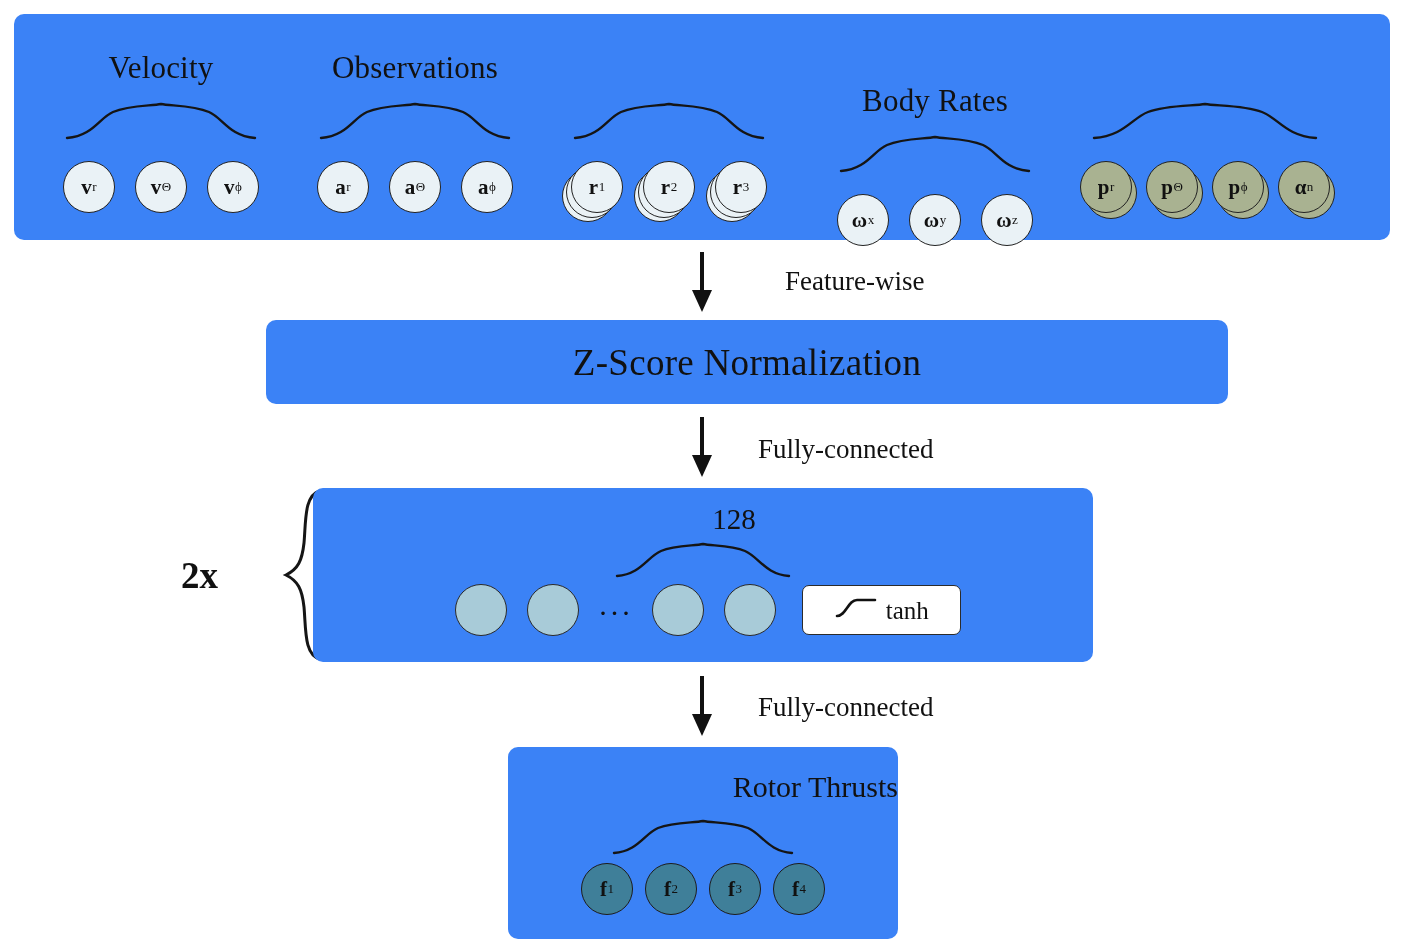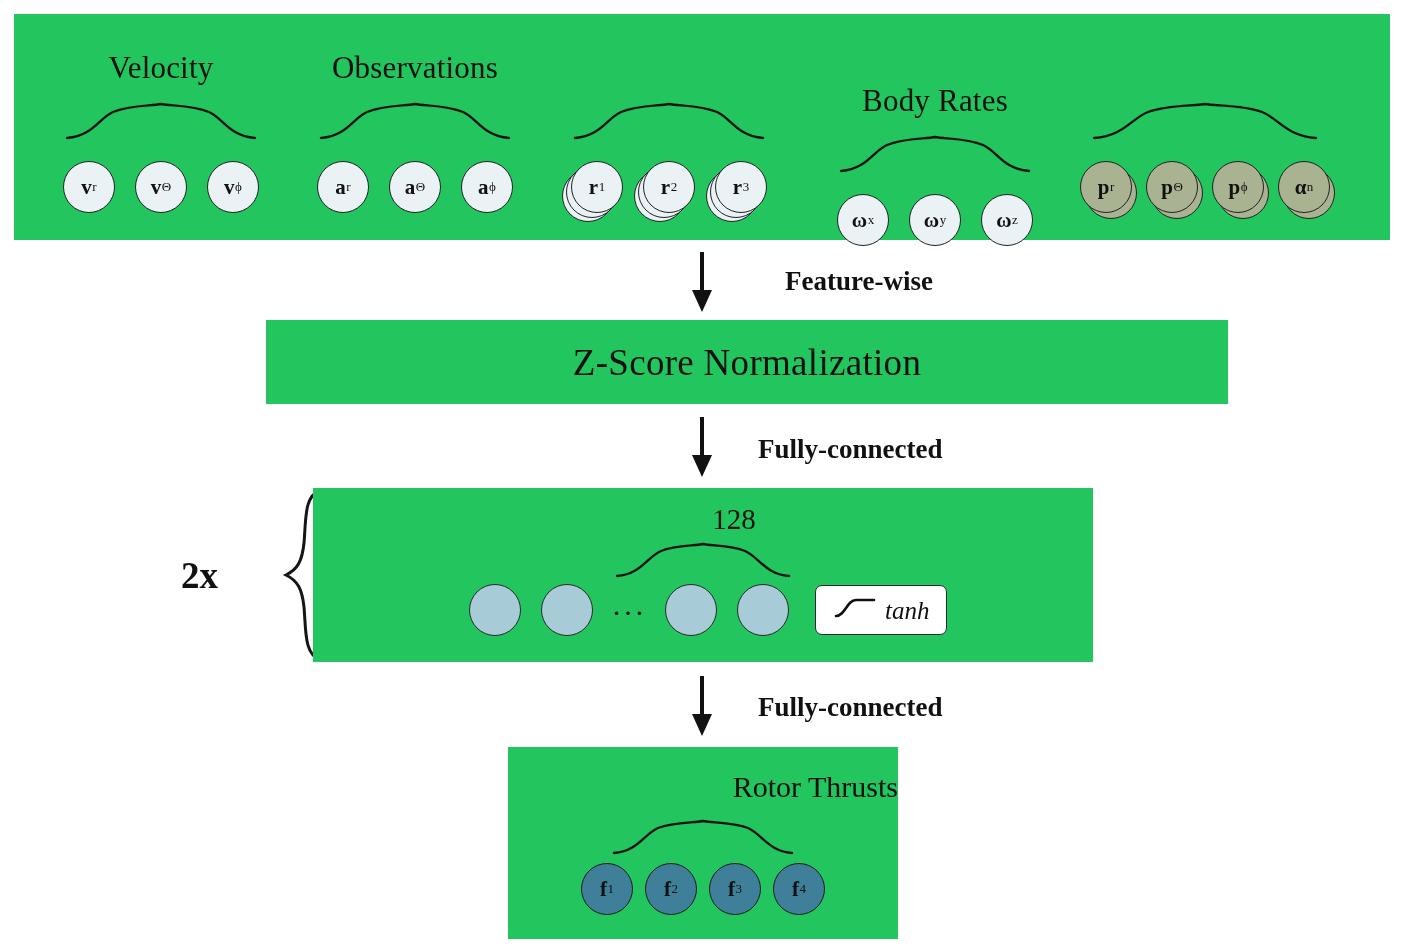--- a/index.html
+++ b/index.html
@@ -18,22 +18,22 @@
   .stage {
     position: absolute;
     left: 0; top: 0;
     width: 1404px;
     height: 952px;
   }
 
   
   .panel {
     position: absolute;
-    background: #22c55e;
-    border-radius: 0;
+    background: #3b82f6;
+    border-radius: 10px;
   }
 
   
   #input-panel {
     left: 14px;
     top: 14px;
     width: 1376px;
     height: 226px;
   }
   .input-group {
@@ -115,21 +115,20 @@
 
   
   .arrow {
     position: absolute;
   }
   .arrow-label {
     position: absolute;
     font-size: 27px;
     line-height: 30px;
     white-space: nowrap;
-    font-weight: bold;
   }
 
   
   #znorm-panel {
     left: 222px;
     top: 320px;
     width: 962px;
     height: 84px;
     margin-left: 44px;
   }
@@ -179,32 +178,31 @@
   .ellipsis {
     font-size: 30px;
     letter-spacing: 4px;
     margin: 0 8px 0 10px;
     line-height: 1;
     padding-bottom: 10px;
     flex: 0 0 auto;
   }
   #activation-box {
     margin-left: 16px;
-    width: 132px;
+    width: 159px;
     height: 50px;
     box-sizing: border-box;
     background: #ffffff;
     border: 1.8px solid #2b2b2b;
     border-radius: 7px;
     display: flex;
     align-items: center;
     justify-content: center;
     gap: 8px;
     flex: 0 0 auto;
-    font-style: italic;
   }
   #activation-label {
     font-size: 25px;
     line-height: 1;
   }
 
   
   #repeat-group {
     position: absolute;
     left: 169px;

